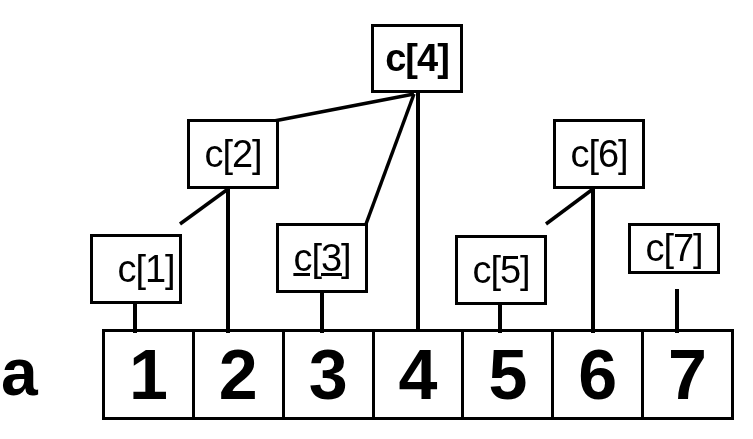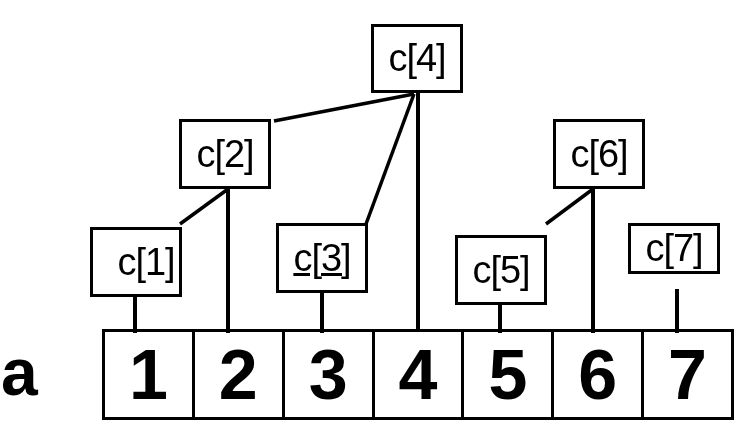--- a/index.html
+++ b/index.html
@@ -27,24 +27,24 @@
     border: 3px solid #000000;
     background: #ffffff;
     display: flex;
     align-items: center;
     justify-content: center;
     font-size: 38px;
     font-weight: 400;
     color: #000000;
     letter-spacing: -1px;
   }
-  .node-c1 { left: 90px;  top: 227px; padding-left: 20px; }
-  .node-c2 { left: 179px; top: 119px; }
+  .node-c1 { left: 90px;  top: 234px; padding-left: 20px; }
+  .node-c2 { left: 187px; top: 119px; }
   .node-c3 { left: 276px; top: 223px; text-decoration: underline; }
-  .node-c4 { left: 371px; top: 24px; height: 69px; }
+  .node-c4 { left: 371px; top: 24px; height: 69px; font-weight: bold; }
   .node-c5 { left: 455px; top: 223px; margin-top: 12px; }
   .node-c6 { left: 546px; top: 119px; margin-left: 7px; }
   .node-c7 { left: 628px; top: 223px; height: 51px; }
   .array-label {
     position: absolute;
     left: 1px;
     top: 339px;
     font-size: 66px;
     line-height: 66px;
     font-weight: 700;

